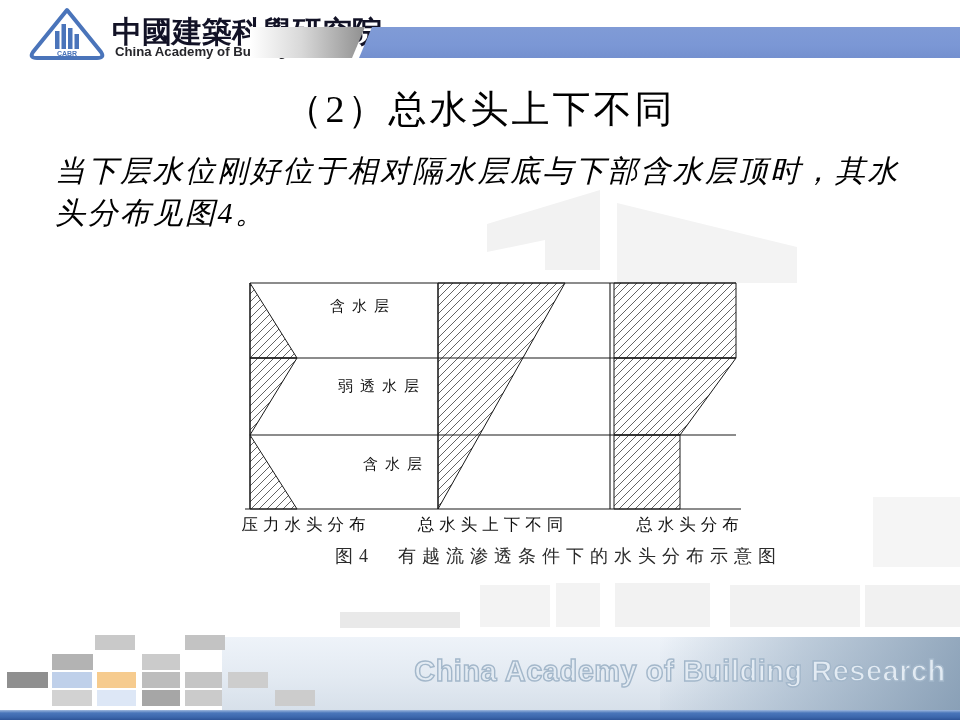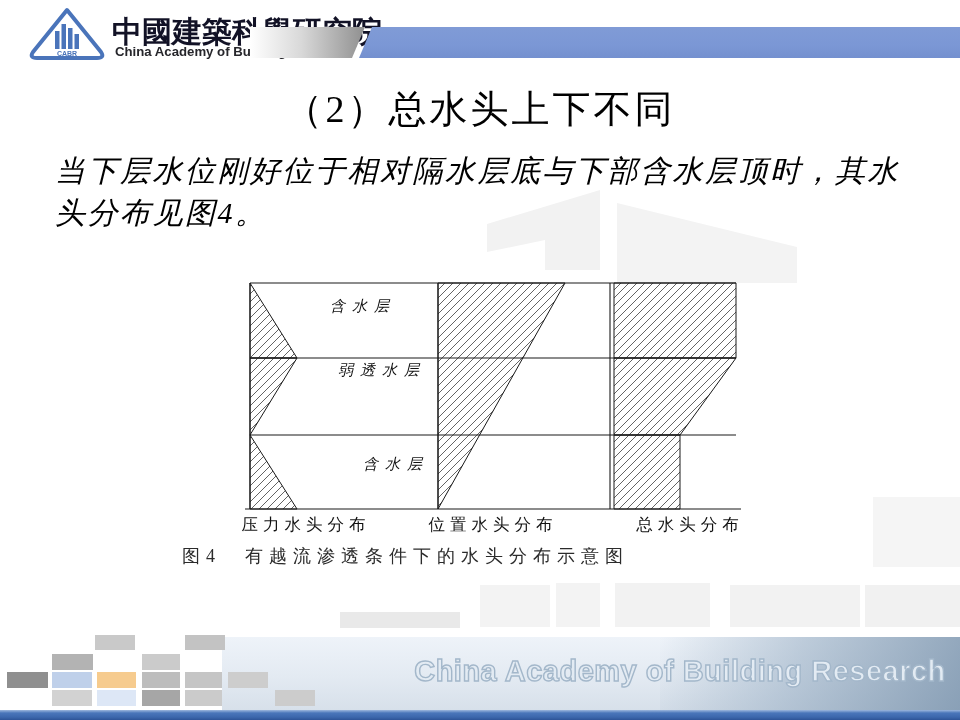--- a/index.html
+++ b/index.html
@@ -43,29 +43,28 @@
     font-size:30px;line-height:42px;letter-spacing:2.5px;color:#000;font-style:italic;
   }
   .wm-svg{left:0;top:0;}
 
   
   .fig-svg{left:240px;top:275px;}
   .layer-label{
     font-family:"Liberation Serif","DejaVu Serif",serif;
     font-size:15px;letter-spacing:7px;color:#111;white-space:nowrap;
     text-align:center;
-    font-style:italic;
   }
   .col-label{
     font-family:"Liberation Serif","DejaVu Serif",serif;
     font-size:16.5px;letter-spacing:5px;color:#111;white-space:nowrap;
     text-align:center;top:514px;width:220px;
   }
   .fig-caption{
-    left:182px;top:544px;width:600px;text-align:left;
+    left:182px;top:544px;width:600px;text-align:right;
     font-family:"Liberation Serif","DejaVu Serif",serif;
     font-size:18px;letter-spacing:6px;color:#2b2b2b;white-space:nowrap;
   }
 
   
   .footer-band{
     left:222px;top:637px;width:738px;height:73px;
     background:linear-gradient(to bottom,#eef3f9 0%,#e3eaf2 55%,#d7e0ea 100%);
   }
   .footer-photo{
@@ -141,25 +140,25 @@
       <line x1="250" y1="358" x2="736" y2="358"></line>
       <line x1="250" y1="435" x2="736" y2="435"></line>
       <line x1="245" y1="509" x2="741" y2="509"></line>
       <line x1="250" y1="283" x2="250" y2="509"></line>
       <line x1="438" y1="283" x2="438" y2="509"></line>
       <line x1="610" y1="283" x2="610" y2="509"></line>
     </g>
   </svg>
 
   <div class="abs layer-label" style="left:303px;top:297px;width:120px;">含水层</div>
-  <div class="abs layer-label" style="left:312px;top:361px;width:140px;">弱透水层</div>
+  <div class="abs layer-label" style="left:312px;top:377px;width:140px;">弱透水层</div>
   <div class="abs layer-label" style="left:336px;top:455px;width:120px;">含水层</div>
 
   <div class="abs col-label" style="left:196px;">压力水头分布</div>
-  <div class="abs col-label" style="left:383px;">位置水头分布</div>
+  <div class="abs col-label" style="left:383px;">总水头上下不同</div>
   <div class="abs col-label" style="left:580px;">总水头分布</div>
 
   <div class="abs fig-caption">图4　有越流渗透条件下的水头分布示意图</div>
 
   <div class="abs footer-band"></div>
   <div class="abs footer-photo"></div>
   <div class="abs footer-watermark">China Academy of Building Research</div>
 
   <div class="abs mosaic">
     <div style="left:95px;top:635px;width:40px;height:15px;background:#c9c9c9;"></div>

